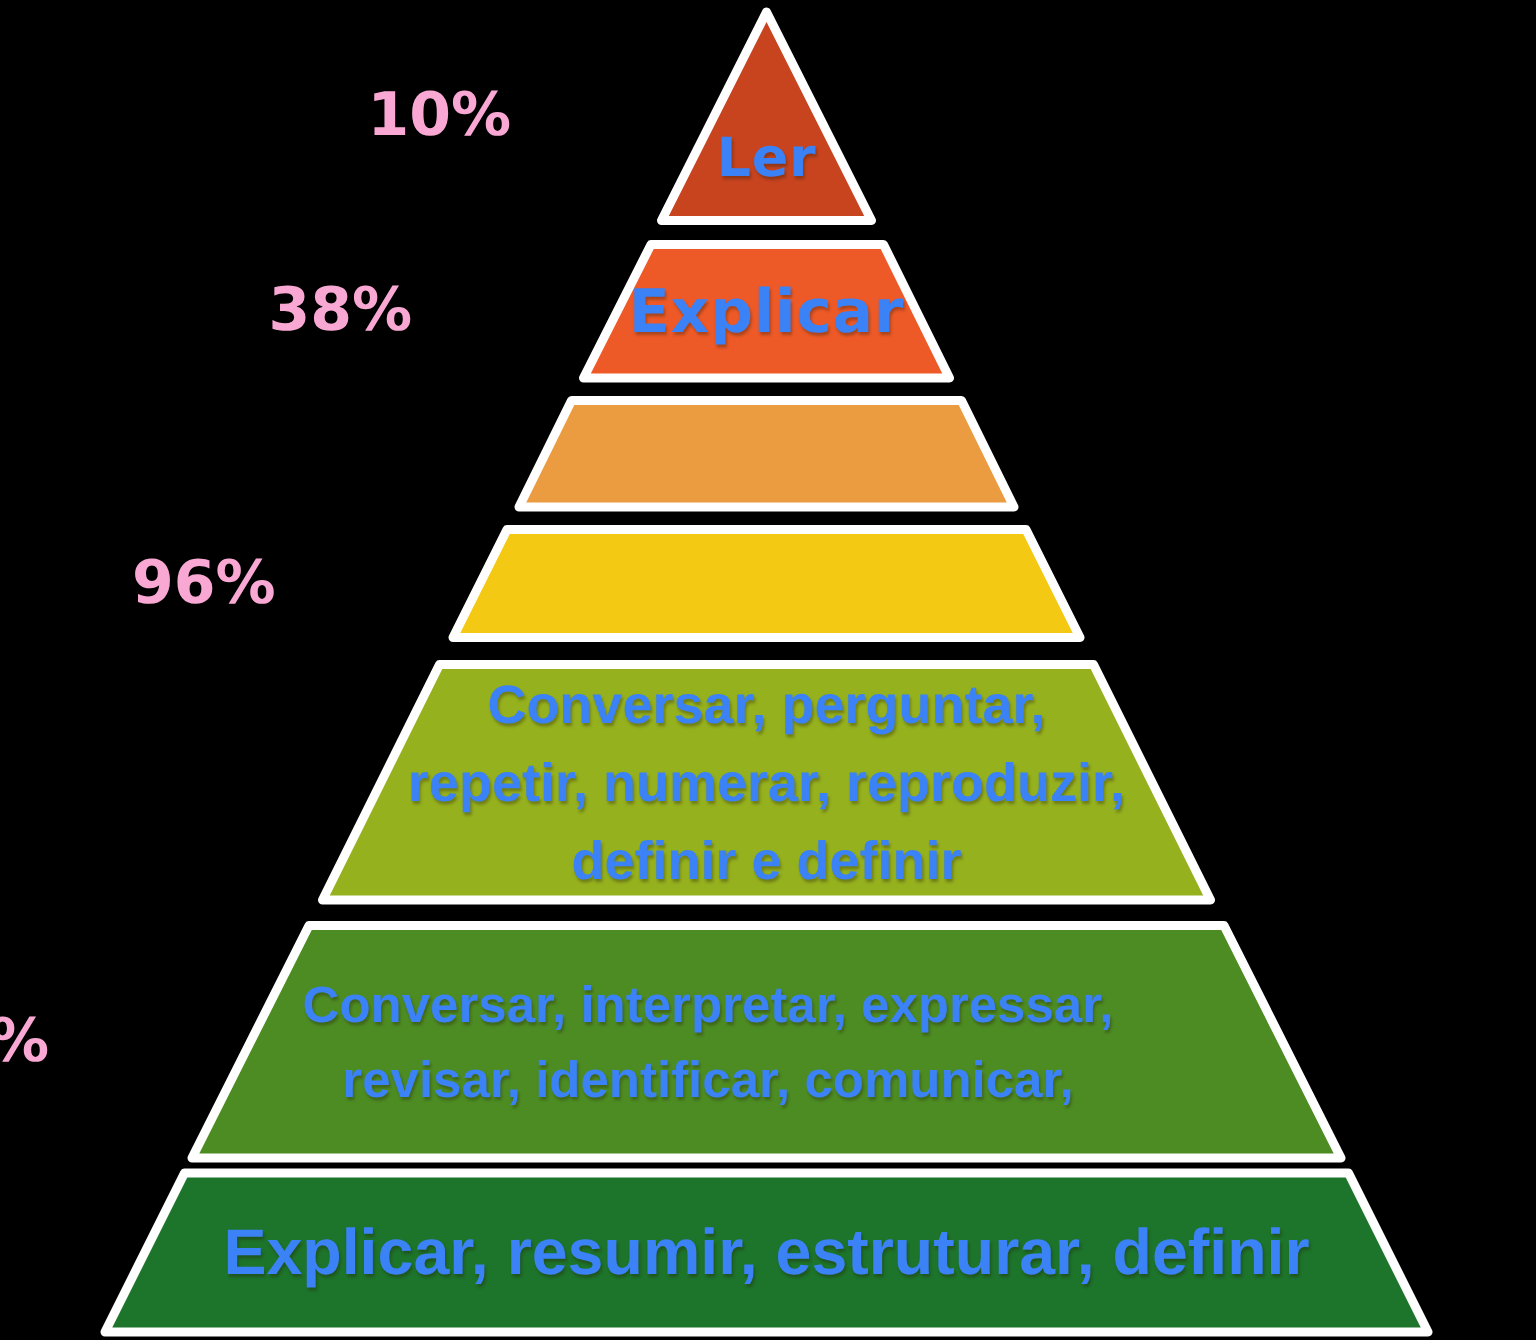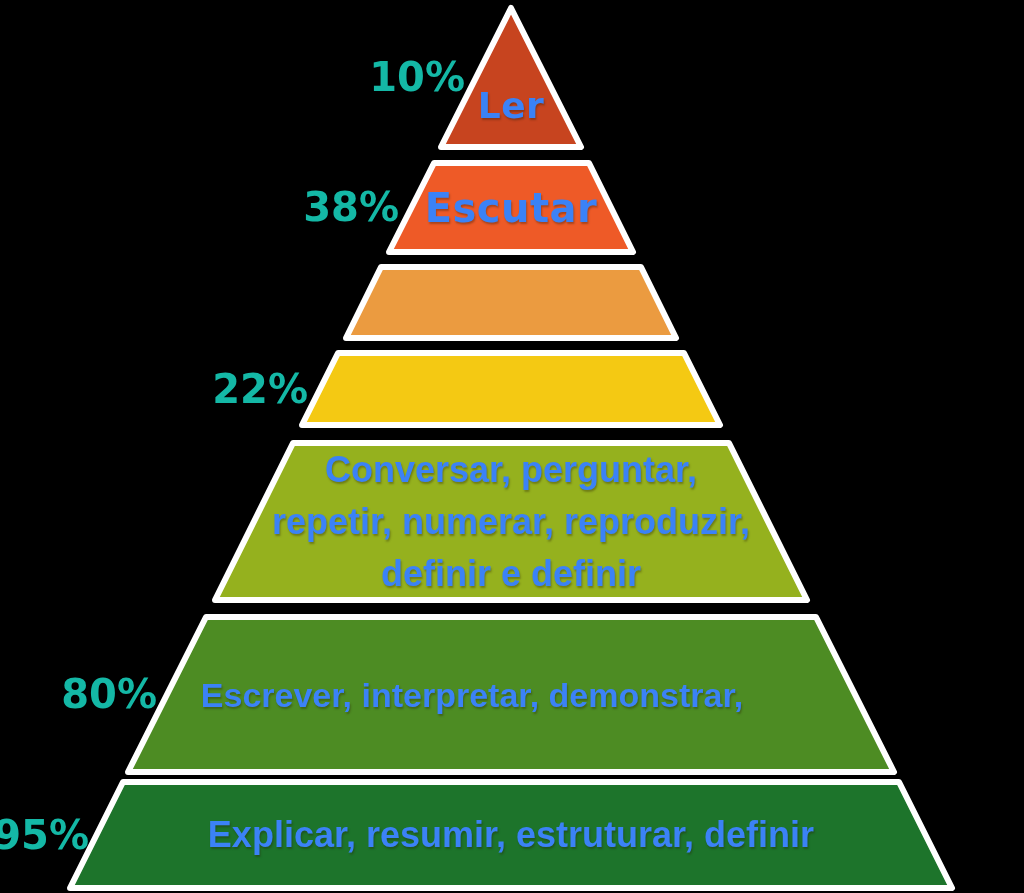--- a/index.html
+++ b/index.html
@@ -19,24 +19,23 @@
     text-align:center;
     color:#3b82f6;font-weight:bold;
     text-shadow:1px 2px 2px rgba(40,30,10,0.35);
     pointer-events:none;
   }
   .wide{font-family:"DejaVu Sans",sans-serif;letter-spacing:0.5px;}
   .cond{font-family:Liberation Sans, sans-serif;}
   .pct{
     position:absolute;
     width:220px;height:50px;
-    text-align:right;
     font-weight:bold;
     font-size:40px;line-height:50px;
-    color:#14b8a6;
+    color:#f9a8d4;
     font-family:"DejaVu Sans",sans-serif;
     pointer-events:none;
   }
 </style>
 </head>
 <body>
 
 <div class="stage">
 
   <svg width="1024" height="893" viewBox="0 0 1024 893">
@@ -44,41 +43,42 @@
     <polygon points="434,163 589,163 633,252 389,252" stroke="#fff" stroke-width="6" stroke-linejoin="round" fill="#ee5a27"></polygon>
     <polygon points="381,267 641,267 676,338 346,338" stroke="#fff" stroke-width="6" stroke-linejoin="round" fill="#eb9b40"></polygon>
     <polygon points="338,353 684,353 720,425 302,425" stroke="#fff" stroke-width="6" stroke-linejoin="round" fill="#f4c913"></polygon>
     <polygon points="293,443 729,443 807,600 215,600" stroke="#fff" stroke-width="6" stroke-linejoin="round" fill="#95b11e"></polygon>
     <polygon points="206,617 816,617 894,772 128,772" stroke="#fff" stroke-width="6" stroke-linejoin="round" fill="#4d8c23"></polygon>
     <polygon points="123,782 899,782 952,888 70,888" stroke="#fff" stroke-width="6" stroke-linejoin="round" fill="#1d742b"></polygon>
   </svg>
 
   <div class="pct" style="left:245px;top:52px;">10%</div>
   <div class="pct" style="left:179px;top:182px;">38%</div>
-  <div class="pct" style="left:88px;top:364px;">22%</div>
+  <div class="pct" style="left:88px;top:364px;">96%</div>
   <div class="pct" style="left:-63px;top:669px;">80%</div>
   <div class="pct" style="left:-131px;top:810px;">95%</div>
 
   <div class="lvl-text wide" style="left:421px;top:68px;width:180px;height:75px;font-size:36px;">
     <div>Ler</div>
   </div>
 
   <div class="lvl-text wide" style="left:389px;top:163px;width:244px;height:89px;font-size:40px;">
-    <div>Escutar</div>
+    <div>Explicar</div>
   </div>
 
 
 
   <div class="lvl-text cond" style="left:215px;top:443px;width:592px;height:157px;font-size:36px;line-height:52px;">
     <div>Conversar, perguntar,</div>
     <div>repetir, numerar, reproduzir,</div>
     <div>definir e definir</div>
   </div>
 
   <div class="lvl-text cond" style="left:128px;top:617px;width:688px;height:155px;font-size:34px;line-height:50px;">
-    <div>Escrever, interpretar, demonstrar,</div>
+    <div>Conversar, interpretar, expressar,</div>
+    <div>revisar, identificar, comunicar,</div>
   </div>
 
-  <div class="lvl-text cond" style="left:70px;top:782px;width:882px;height:106px;font-size:36px;line-height:50px;">
+  <div class="lvl-text cond" style="left:70px;top:782px;width:882px;height:106px;font-size:43px;line-height:50px;">
     <div>Explicar, resumir, estruturar, definir</div>
   </div>
 
 </div>
 
 </body></html>

